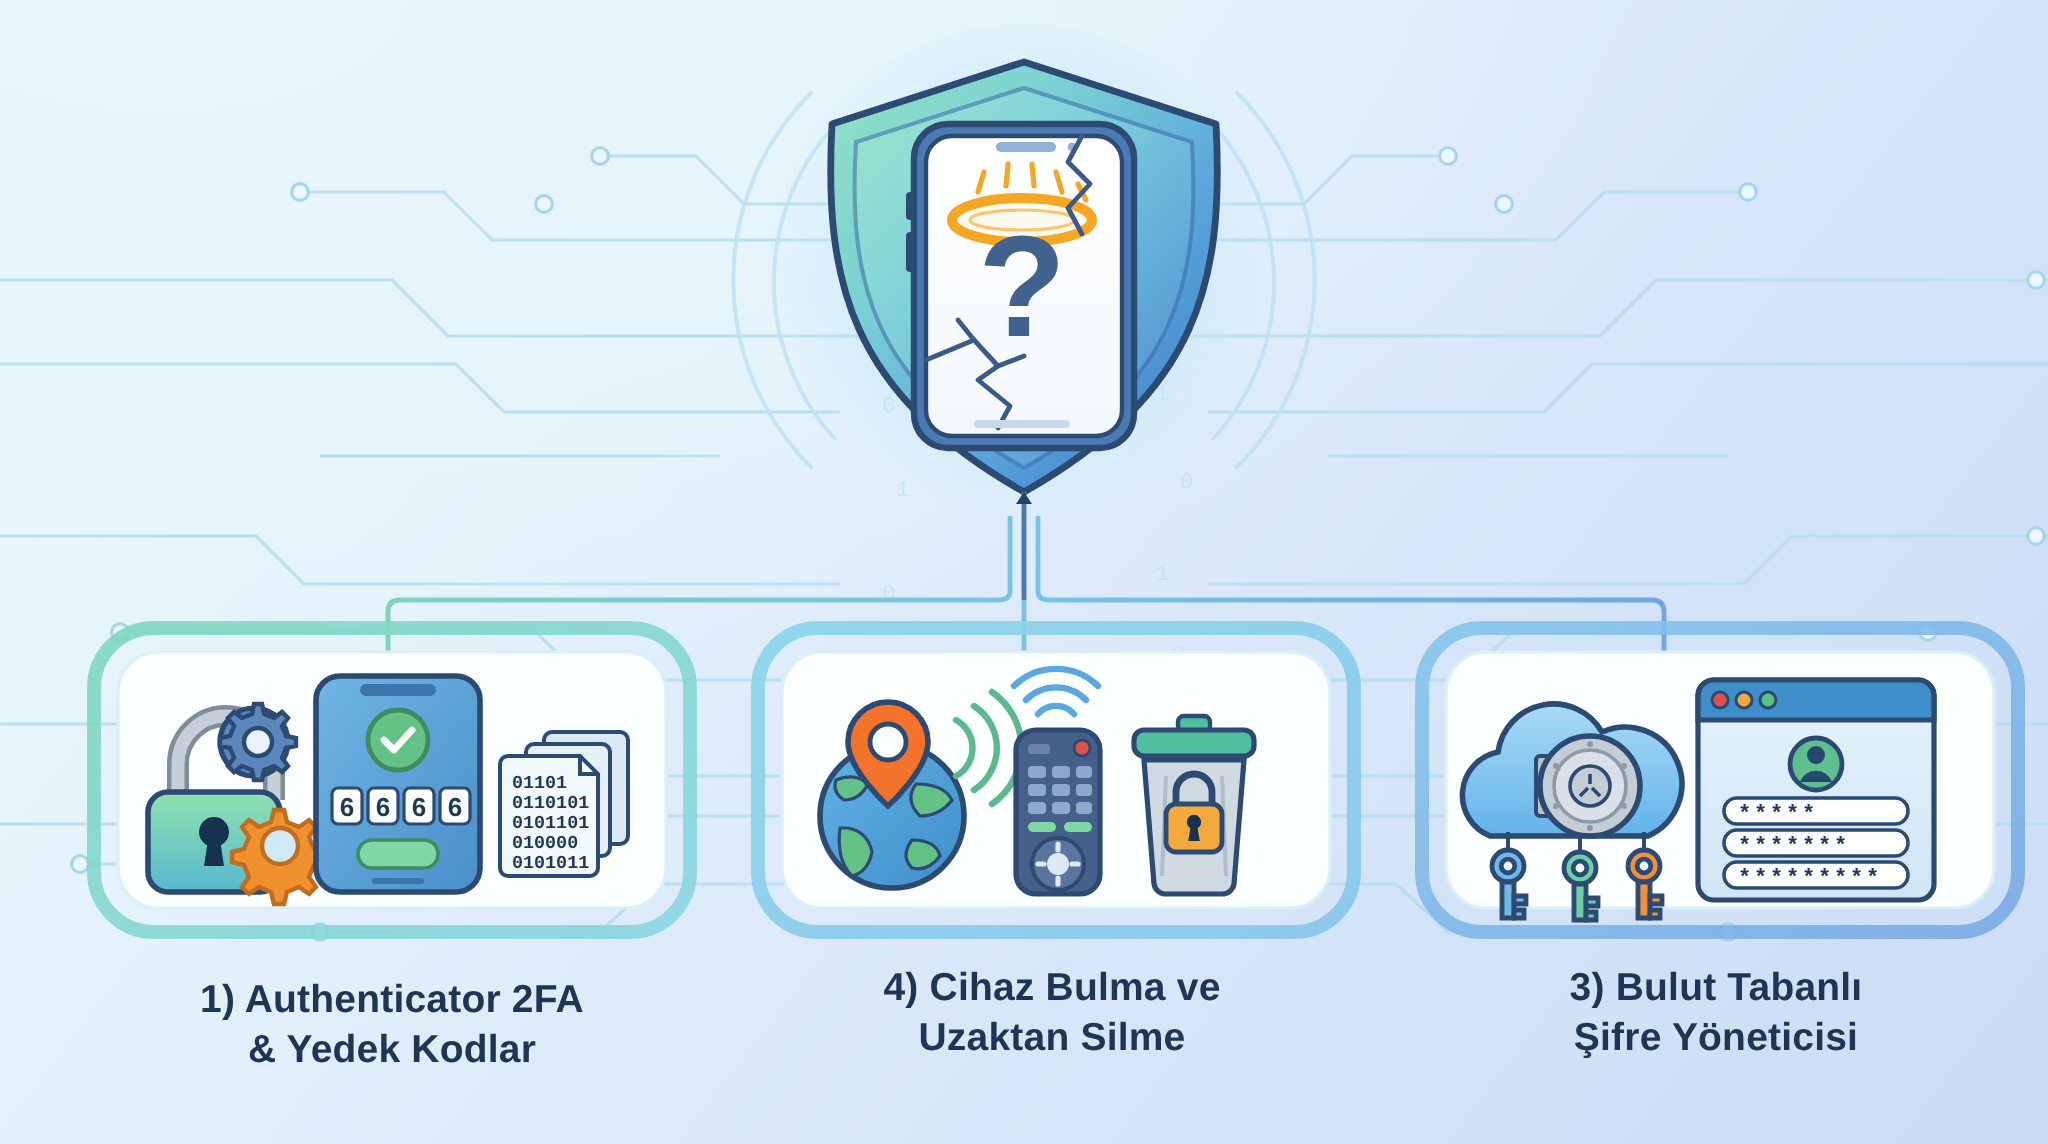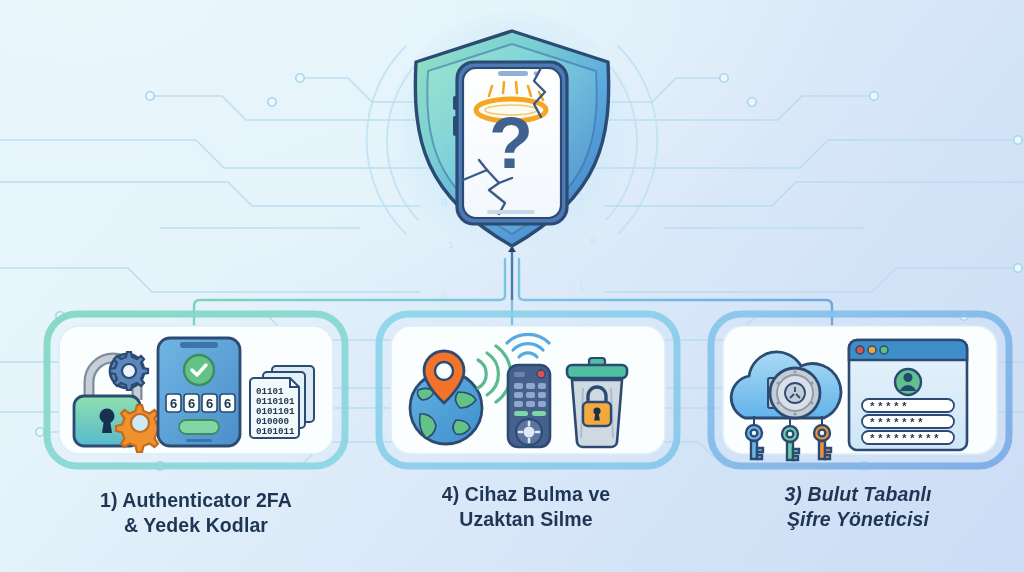--- a/index.html
+++ b/index.html
@@ -19,21 +19,21 @@
 
   
   .cardlabel{
     position:absolute;text-align:center;
     color:#1f3554;font-weight:700;letter-spacing:.1px;
     font-size:19.5px;line-height:25px;
     white-space:pre-line;
   }
   #lbl1{left:46px;  top:488px; width:300px;}
   #lbl2{left:376px; top:482px; width:300px;}
-  #lbl3{left:708px; top:482px; width:300px;font-style:italic;}
+  #lbl3{left:708px; top:482px; width:300px;}
 </style>
 </head>
 <body>
 
 <div id="stage">
 
   <svg class="lyr" viewBox="0 0 1024 572">
     <g fill="none" stroke="#b6dcef" stroke-width="1.6" opacity=".85">
 
       <path d="M300 78 H348 L372 102 H452"></path>

